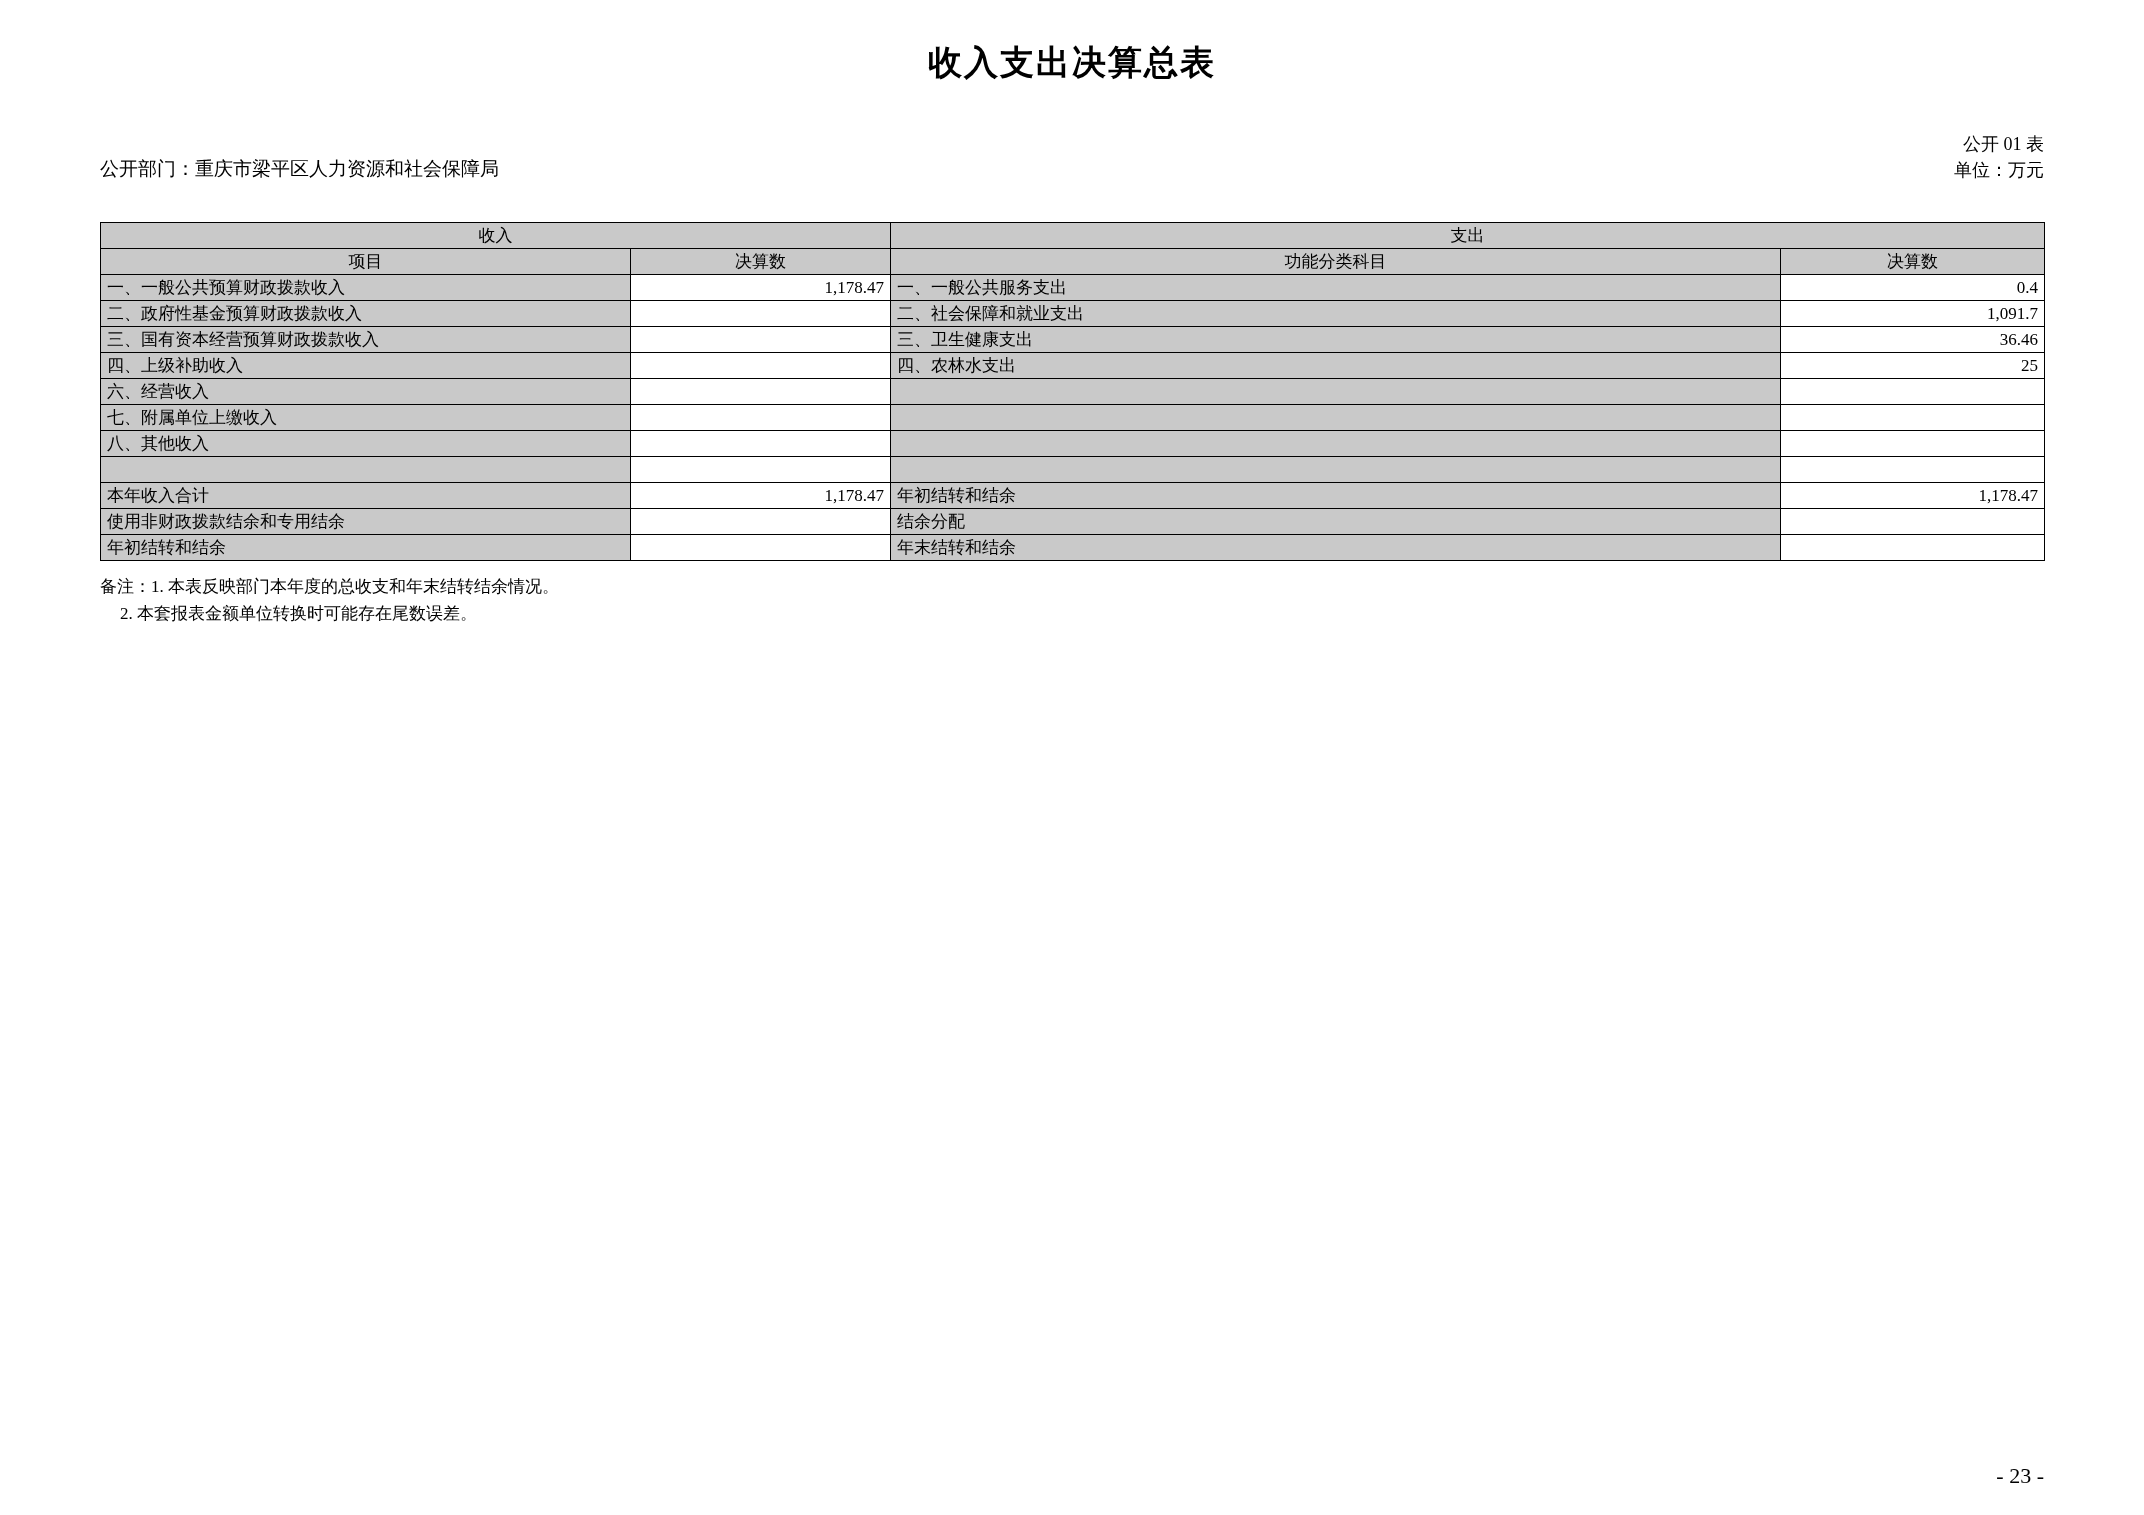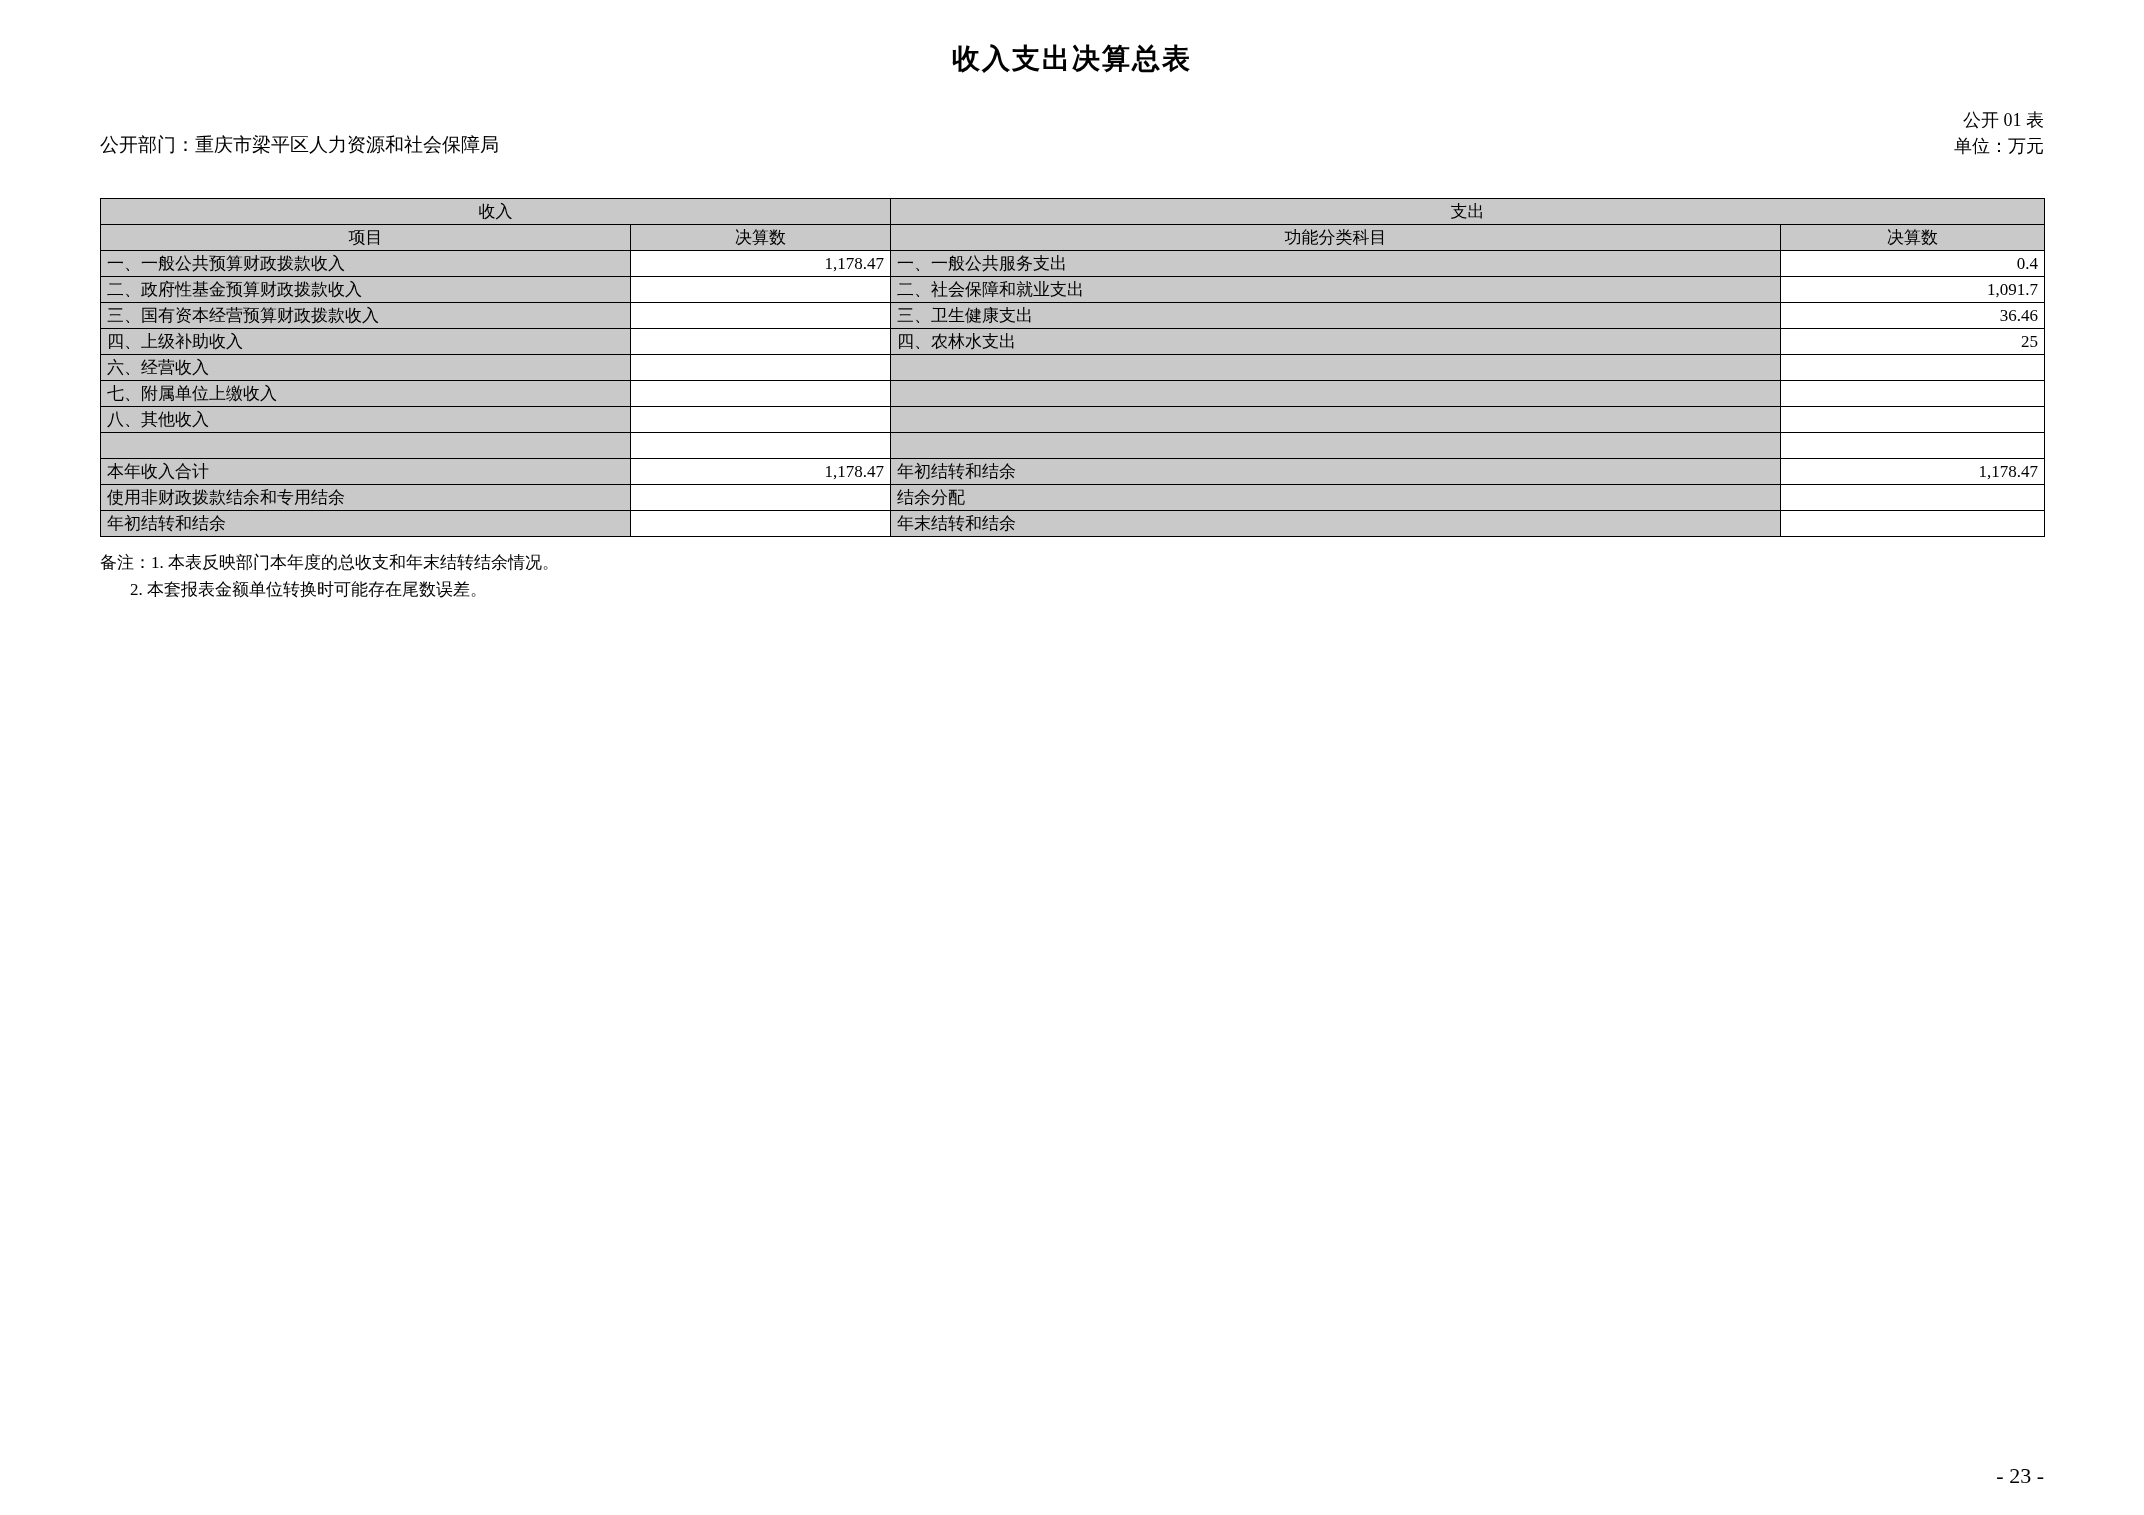--- a/index.html
+++ b/index.html
@@ -17,25 +17,25 @@
   }
   .page {
     position: relative;
     width: 2144px;
     height: 1515px;
     box-sizing: border-box;
     padding: 0 100px;
   }
   .doc-title {
     text-align: center;
-    font-size: 28px;
+    font-size: 34px;
     font-weight: bold;
     letter-spacing: 2px;
     margin-top: 40px;
-    margin-bottom: 0;
+    margin-bottom: 16px;
     font-family: "Liberation Serif", "DejaVu Serif", serif;
   }
   .meta-row {
     position: relative;
     height: 28px;
   }
   .meta-right-1 {
     position: absolute;
     right: 0;
     top: 30px;
@@ -92,21 +92,21 @@
   }
   .bold {
     font-weight: bold;
   }
   .notes {
     margin-top: 12px;
     font-size: 17px;
     line-height: 1.6;
   }
   .notes .line2 {
-    margin-left: 30px;
+    margin-left: 20px;
     font-family: Liberation Serif, serif;
   }
   .pagenum {
     position: absolute;
     right: 100px;
     bottom: 66px;
     font-size: 22px;
   }
   .empty-row td {
     height: 27px;

